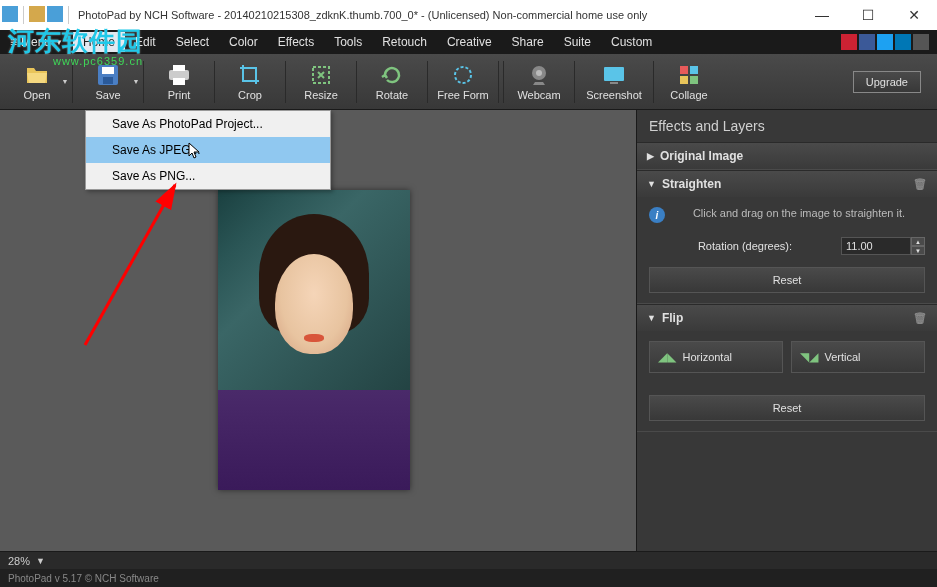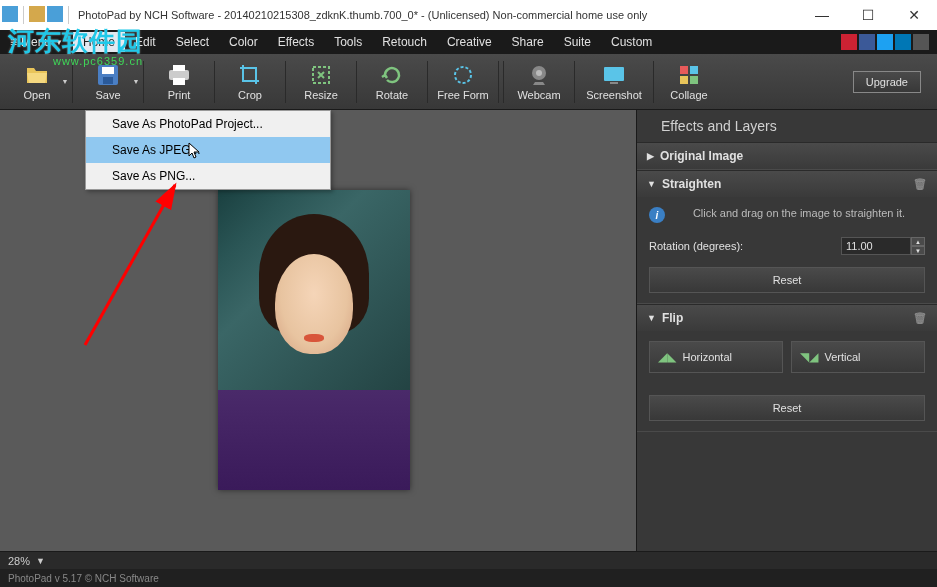--- a/index.html
+++ b/index.html
@@ -37,30 +37,30 @@
     .photo-lips { position: absolute; left: 50%; top: 48%; transform: translate(-50%,0); width: 20px; height: 8px; background: #d8553a; border-radius: 40%; }
     
     .dropdown-menu { position: absolute; left: 85px; top: 0; width: 246px; background: #f0f0f0; border: 1px solid #999; box-shadow: 2px 2px 4px rgba(0,0,0,0.3); z-index: 100; }
     .dropdown-item { padding: 6px 26px; font-size: 12px; color: #000; cursor: pointer; }
     .dropdown-item.hover { background: #90c8f0; }
     
     .arrow-overlay { position: absolute; left: 65px; top: 65px; z-index: 101; pointer-events: none; }
     .cursor-overlay { position: absolute; left: 188px; top: 32px; z-index: 102; font-size: 14px; color: #000; pointer-events: none; }
     
     .side-panel { flex: 1; background: #383838; border-left: 1px solid #1a1a1a; overflow-y: auto; color: #e0e0e0; font-size: 12px; }
-    .panel-title { padding: 8px 24px; font-size: 14px; color: #d0d0d0; }
+    .panel-title { padding: 8px 12px; font-size: 14px; color: #d0d0d0; }
     .panel-section { border-top: 1px solid #2a2a2a; border-bottom: 1px solid #4a4a4a; }
     .panel-header { padding: 6px 10px; background: linear-gradient(#4a4a4a, #3a3a3a); display: flex; align-items: center; gap: 6px; font-weight: bold; font-size: 12px; cursor: pointer; }
     .panel-header .trash { margin-left: auto; font-size: 11px; color: #888; }
     .panel-body { padding: 10px 12px; }
     .info-row { display: flex; gap: 8px; align-items: flex-start; font-size: 11px; color: #bbb; }
     .info-icon { width: 16px; height: 16px; background: #3a7fc4; border-radius: 50%; display: flex; align-items: center; justify-content: center; color: #fff; font-size: 10px; font-style: italic; font-weight: bold; flex-shrink: 0; }
     .info-text { text-align: center; flex: 1; }
     .field-row { display: flex; align-items: center; margin-top: 14px; font-size: 11px; }
-    .field-row label { flex: 1; }
+    .field-row label { flex: 1; text-align: center; }
     .field-row input { width: 70px; background: #2a2a2a; border: 1px solid #555; color: #e0e0e0; padding: 2px 4px; font-size: 11px; }
     .spinner-btns { display: flex; flex-direction: column; }
     .spinner-btn { width: 14px; height: 9px; background: #4a4a4a; border: 1px solid #666; font-size: 6px; display: flex; align-items: center; justify-content: center; }
     .reset-btn { width: 100%; margin-top: 12px; padding: 6px; background: linear-gradient(#4a4a4a, #383838); border: 1px solid #555; color: #e0e0e0; font-size: 11px; cursor: pointer; }
     .flip-btns { display: flex; gap: 8px; margin-bottom: 10px; }
     .flip-btn { flex: 1; padding: 8px; background: linear-gradient(#4a4a4a, #383838); border: 1px solid #555; color: #e0e0e0; font-size: 11px; cursor: pointer; display: flex; align-items: center; gap: 6px; }
     .flip-icon { color: #7fc47f; font-size: 12px; }
     
     .statusbar { height: 18px; background: #2a2a2a; color: #ccc; font-size: 11px; display: flex; align-items: center; padding: 0 8px; border-top: 1px solid #1a1a1a; }
     .statusbar .chev { margin-left: 6px; font-size: 9px; }

